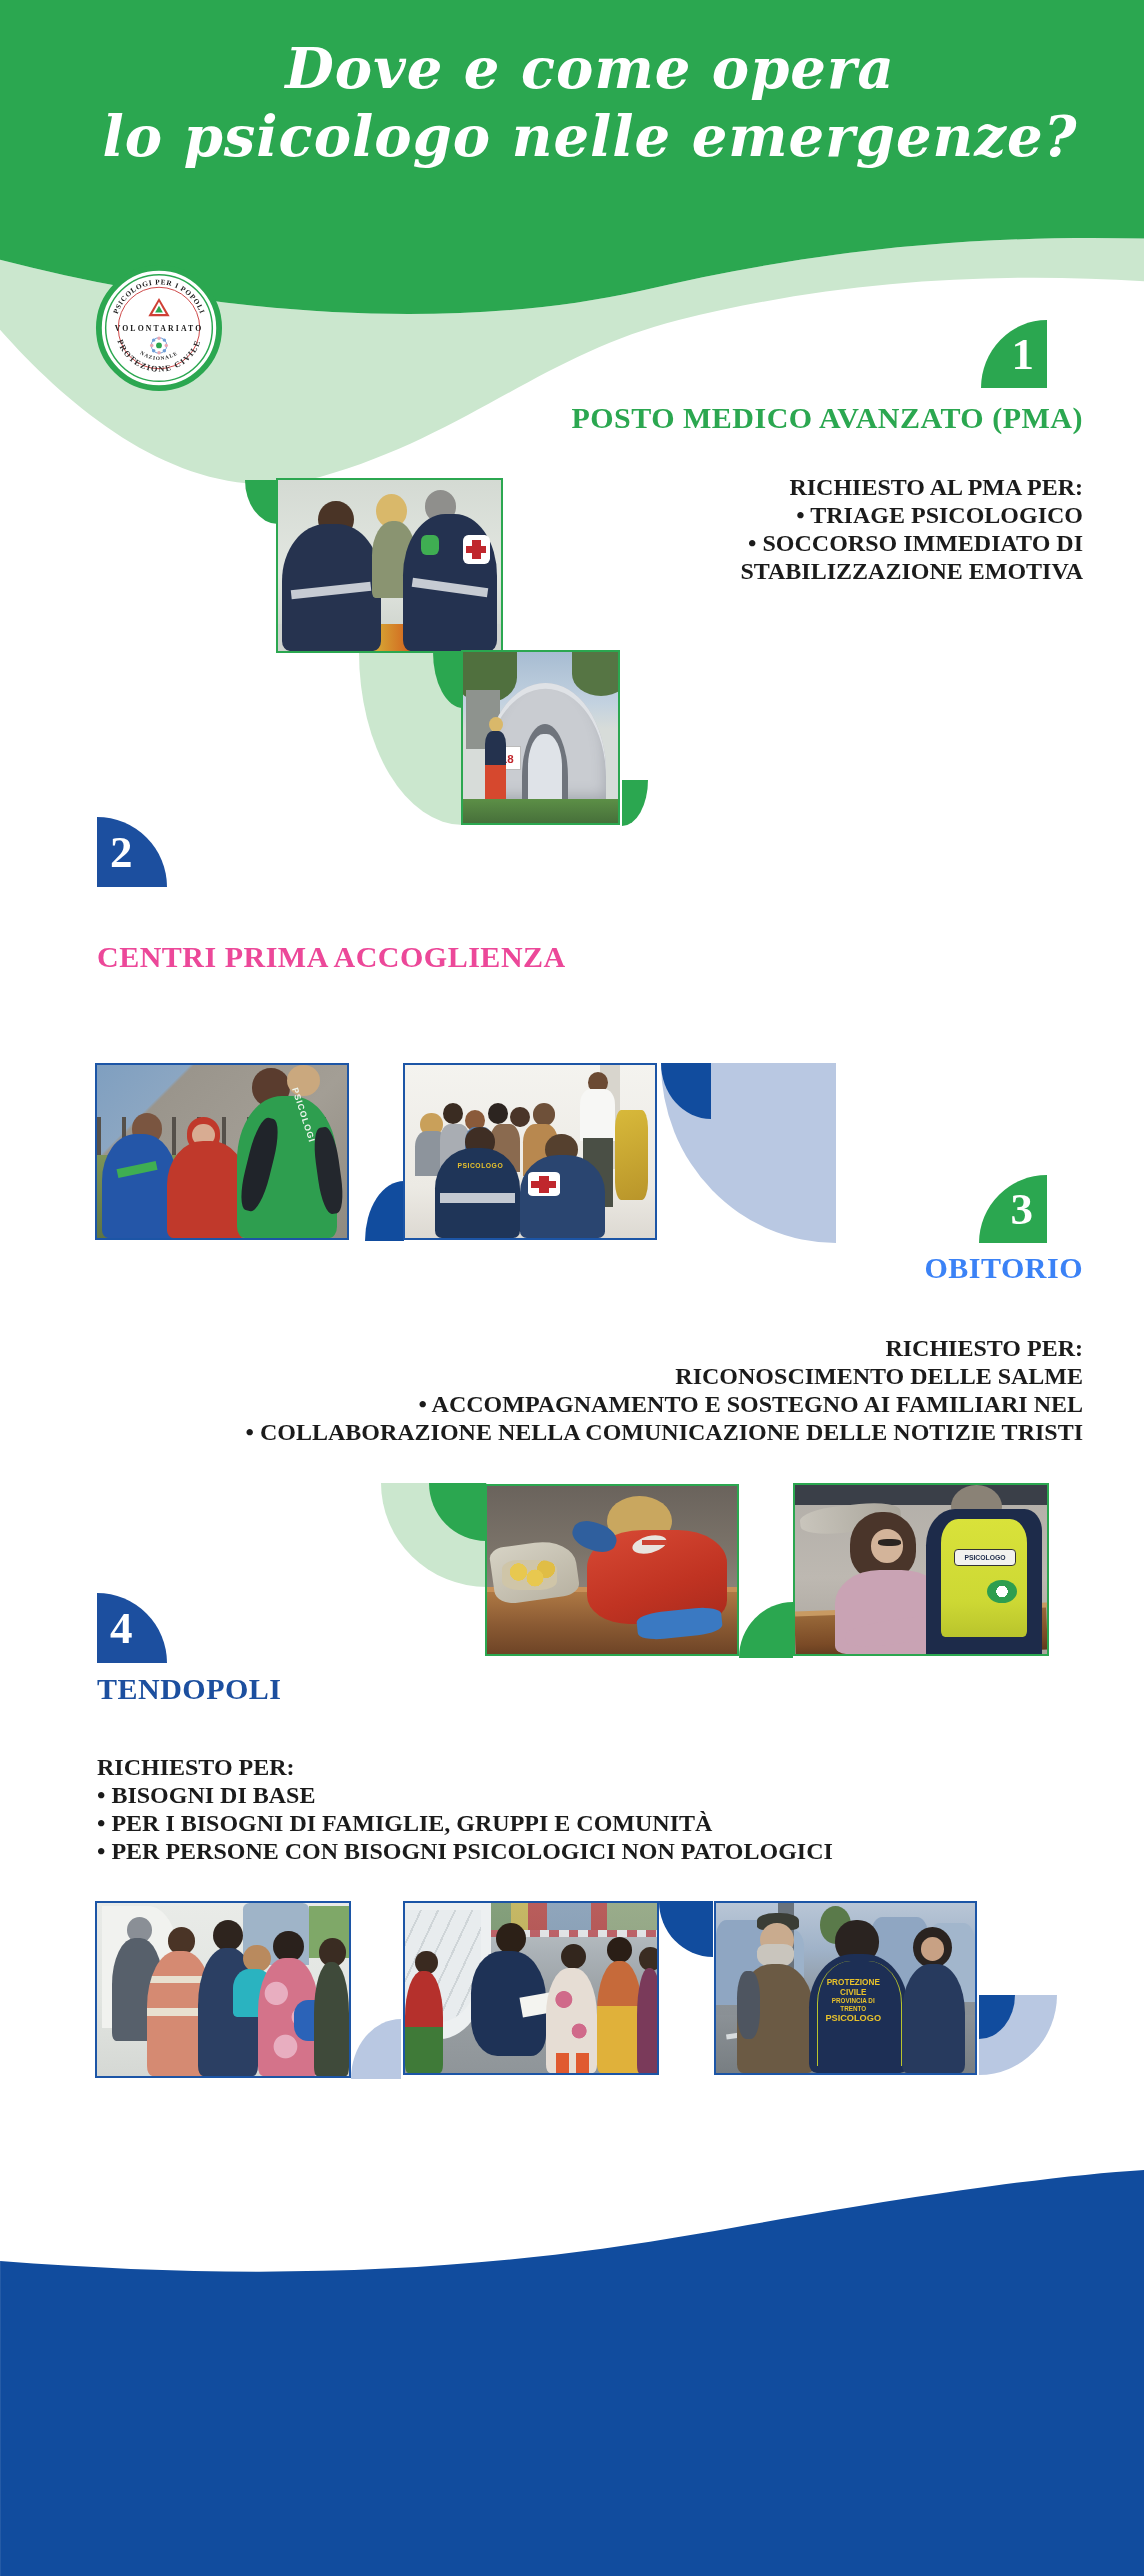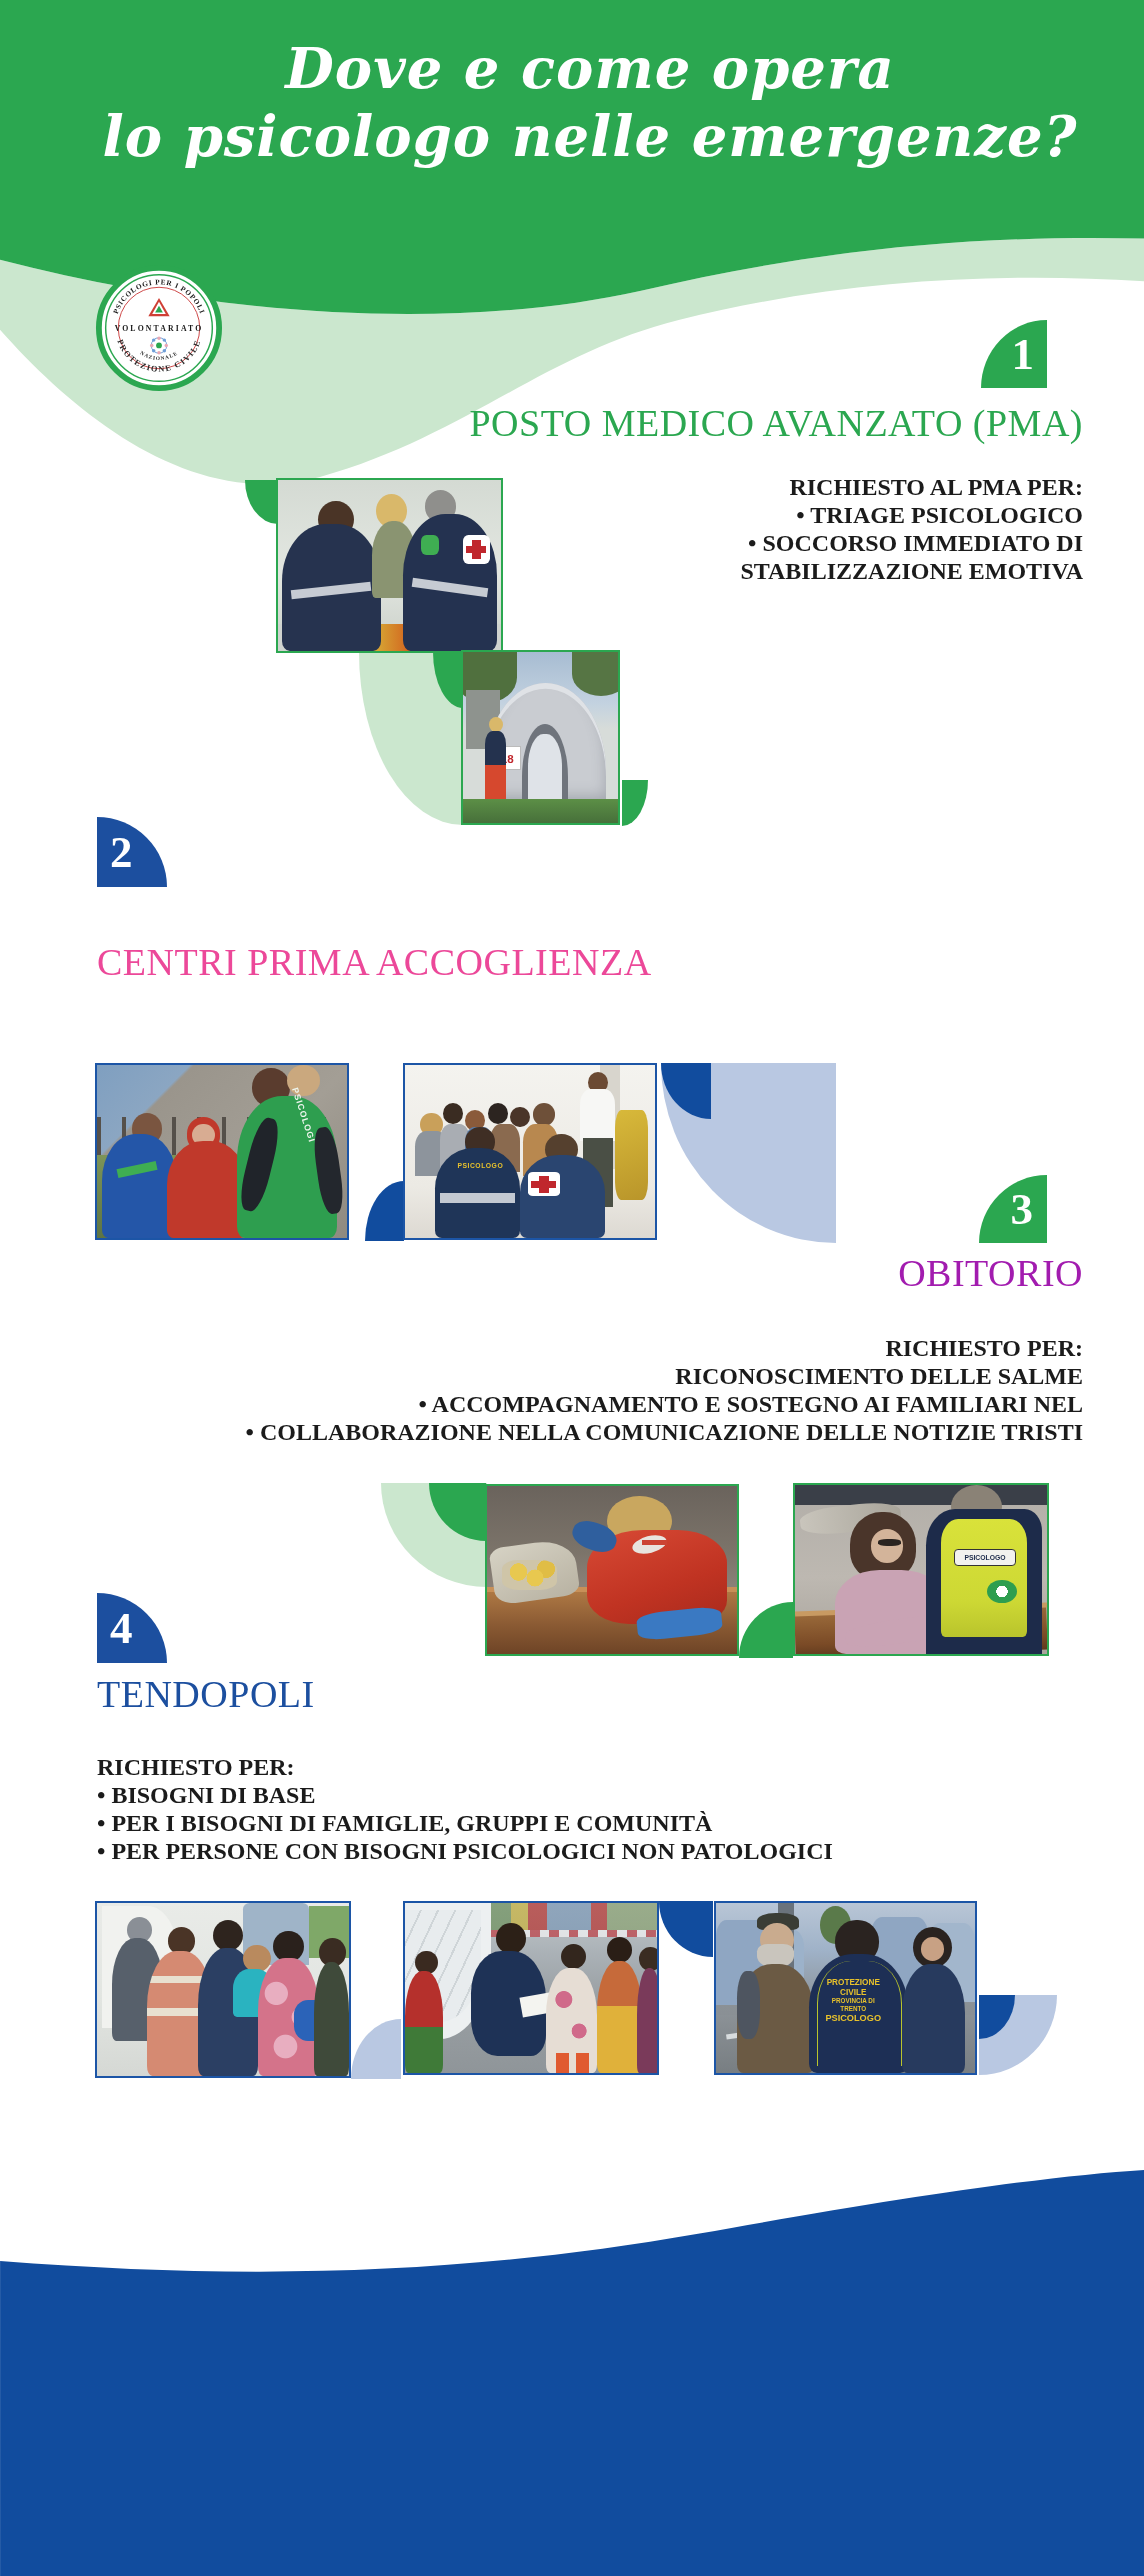--- a/index.html
+++ b/index.html
@@ -2,21 +2,21 @@
 <html><head>
 <meta charset="utf-8">
 <style>
   html,body{margin:0;padding:0;background:#ffffff;}
   #poster{position:relative;width:1145px;height:2576px;background:#ffffff;overflow:hidden;
           font-family:"Liberation Serif", serif;padding-left:35px;}
   .abs{position:absolute;}
   .qd{position:absolute;}
   .badge{position:absolute;color:#fff;font-weight:bold;font-size:45px;
          display:flex;align-items:center;justify-content:center;line-height:1;}
-  .sec-title{position:absolute;font-weight:normal;font-size:38px;letter-spacing:0.5px;white-space:nowrap;}
+  .sec-title{position:absolute;font-weight:bold;font-size:30px;letter-spacing:0.5px;white-space:nowrap;}
   .note{position:absolute;font-weight:bold;font-size:24px;line-height:28px;color:#1B1B1B;white-space:nowrap;}
   .note div{white-space:nowrap;}
   .photo{position:absolute;overflow:hidden;}
   .photo > div{position:absolute;}
   .header-title{position:absolute;left:0;width:100%;text-align:center;color:#ffffff;
                 font-family:"DejaVu Serif", serif;font-style:italic;font-weight:bold;
                 font-size:56px;line-height:1.18;letter-spacing:1px;}
   .fig{position:absolute;border-radius:45% 45% 8% 8%;}
   .head{position:absolute;border-radius:50%;}
 </style>
@@ -188,21 +188,21 @@
     <div class="head" style="left:56%;top:40%;width:13%;height:18%;background:#55402e;"></div>
     <div class="fig" style="left:46%;top:52%;width:34%;height:48%;background:#2a4570;"></div>
     <div style="left:49%;top:62%;width:13%;height:14%;background:#ffffff;border-radius:15%;"></div>
     <div style="left:53.5%;top:64%;width:4%;height:10%;background:#c0272d;"></div>
     <div style="left:50.5%;top:67%;width:10%;height:4%;background:#c0272d;"></div>
   </div>
 
   <div class="badge" style="left:979px;top:1175px;width:68px;height:68px;background:#2BA750;
               border-radius:100% 0 0 0;padding-left:17.5px;box-sizing:border-box;">3</div>
 
-  <div class="sec-title" style="right:97px;top:1251px;color:#a21caf;">OBITORIO</div>
+  <div class="sec-title" style="right:97px;top:1251px;color:#3b82f6;">OBITORIO</div>
 
   <div class="note" style="right:97px;top:1334px;text-align:right;">
     <div>RICHIESTO PER:</div>
     <div>RICONOSCIMENTO DELLE SALME</div>
     <div>• ACCOMPAGNAMENTO E SOSTEGNO AI FAMILIARI NEL</div>
     <div>• COLLABORAZIONE NELLA COMUNICAZIONE DELLE NOTIZIE TRISTI</div>
   </div>
 
   <div class="qd" style="left:381px;top:1483px;width:106px;height:104px;background:#CBE7CE;border-radius:0 0 0 100%;"></div>
   <div class="qd" style="left:429px;top:1483px;width:57px;height:58px;background:#2BA750;border-radius:0 0 0 100%;"></div>

